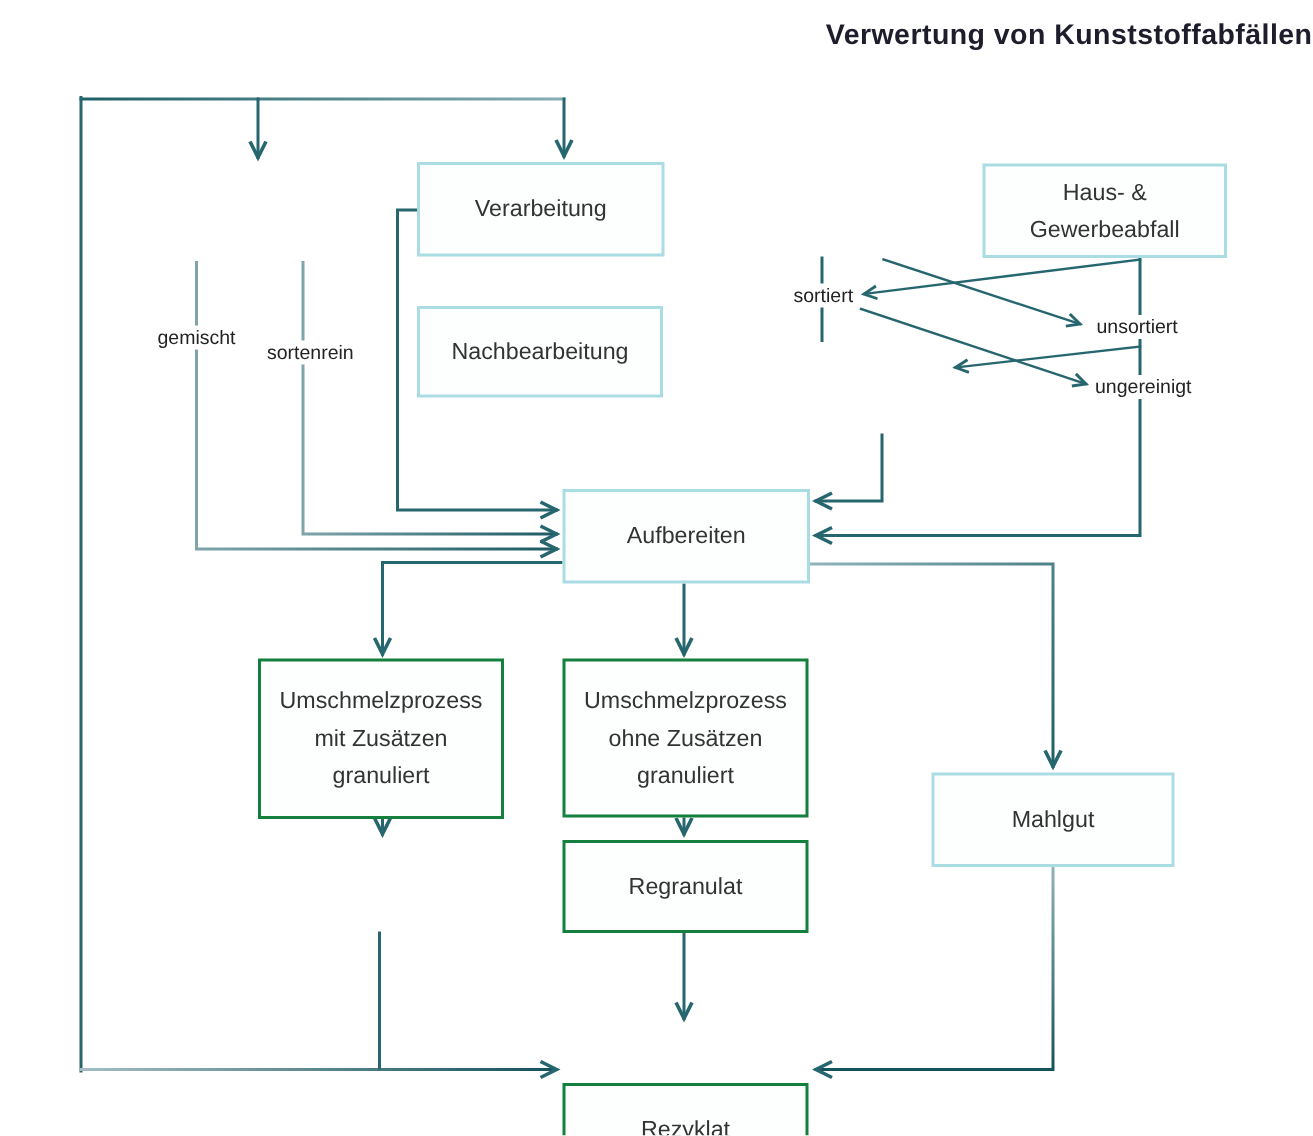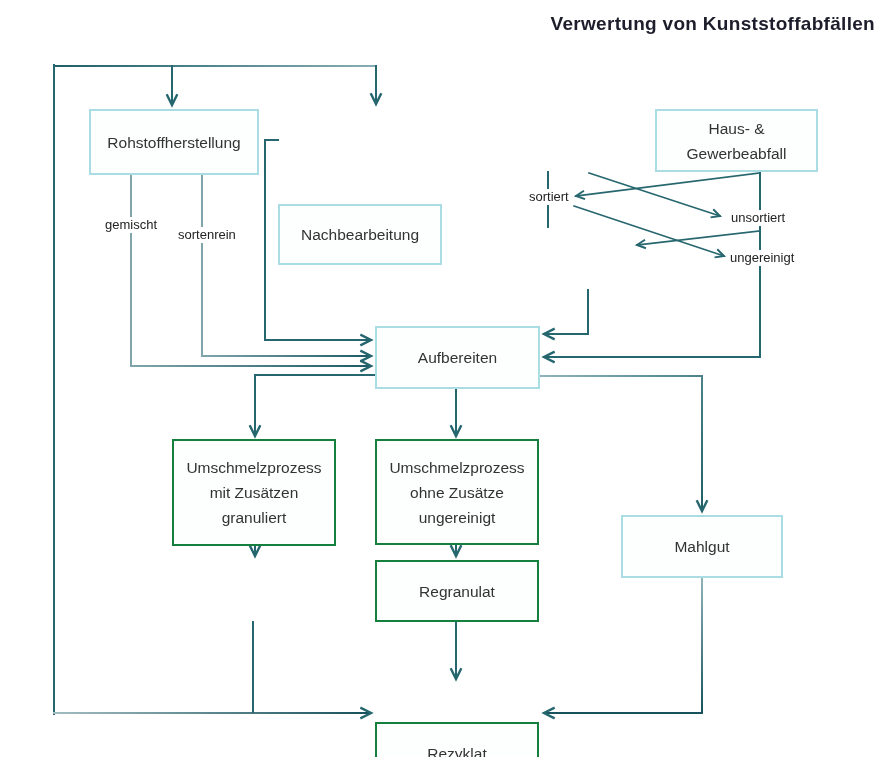--- a/index.html
+++ b/index.html
@@ -81,26 +81,26 @@
       <polyline points="375,375 255,375 255,436" marker-end="url(#arr)"></polyline>
       <line x1="456" y1="389" x2="456" y2="436" marker-end="url(#arr)"></line>
       <line x1="255" y1="546" x2="255" y2="556" marker-end="url(#arr)"></line>
       <line x1="456" y1="545" x2="456" y2="556" marker-end="url(#arr)"></line>
       <line x1="253" y1="622" x2="253" y2="712"></line>
       <line x1="456" y1="622" x2="456" y2="679" marker-end="url(#arr)"></line>
       <polyline points="702,578 702,713 544,713" stroke="url(#gradMahlOut)" marker-end="url(#arr)"></polyline>
     </g>
   </svg>
 
-  <div class="node light" style="left:89px;top:109px;width:170px;height:66px">Rohstoffherstellung</div>
+  <div class="node light" style="left:278px;top:108px;width:165px;height:63px">Verarbeitung</div>
   <div class="node light" style="left:655px;top:109px;width:163px;height:63px">Haus- &amp; Gewerbeabfall</div>
   <div class="node light" style="left:278px;top:204px;width:164px;height:61px">Nachbearbeitung</div>
   <div class="node light" style="left:375px;top:326px;width:165px;height:63px">Aufbereiten</div>
   <div class="node teal" style="left:172px;top:439px;width:164px;height:107px">Umschmelzprozess mit Zusätzen granuliert</div>
-  <div class="node teal" style="left:375px;top:439px;width:164px;height:106px">Umschmelzprozess ohne Zusätze ungereinigt</div>
+  <div class="node teal" style="left:375px;top:439px;width:164px;height:106px">Umschmelzprozess ohne Zusätzen granuliert</div>
   <div class="node light" style="left:621px;top:515px;width:162px;height:63px">Mahlgut</div>
   <div class="node teal" style="left:375px;top:560px;width:164px;height:62px">Regranulat</div>
   <div class="node teal" style="left:375px;top:722px;width:164px;height:63px">Rezyklat</div>
 
   <div class="edge-label" style="left:103px;top:217px">gemischt</div>
   <div class="edge-label" style="left:176px;top:227px">sortenrein</div>
   <div class="edge-label" style="left:527px;top:189px">sortiert</div>
   <div class="edge-label" style="left:729px;top:210px">unsortiert</div>
   <div class="edge-label" style="left:728px;top:250px">ungereinigt</div>
 

